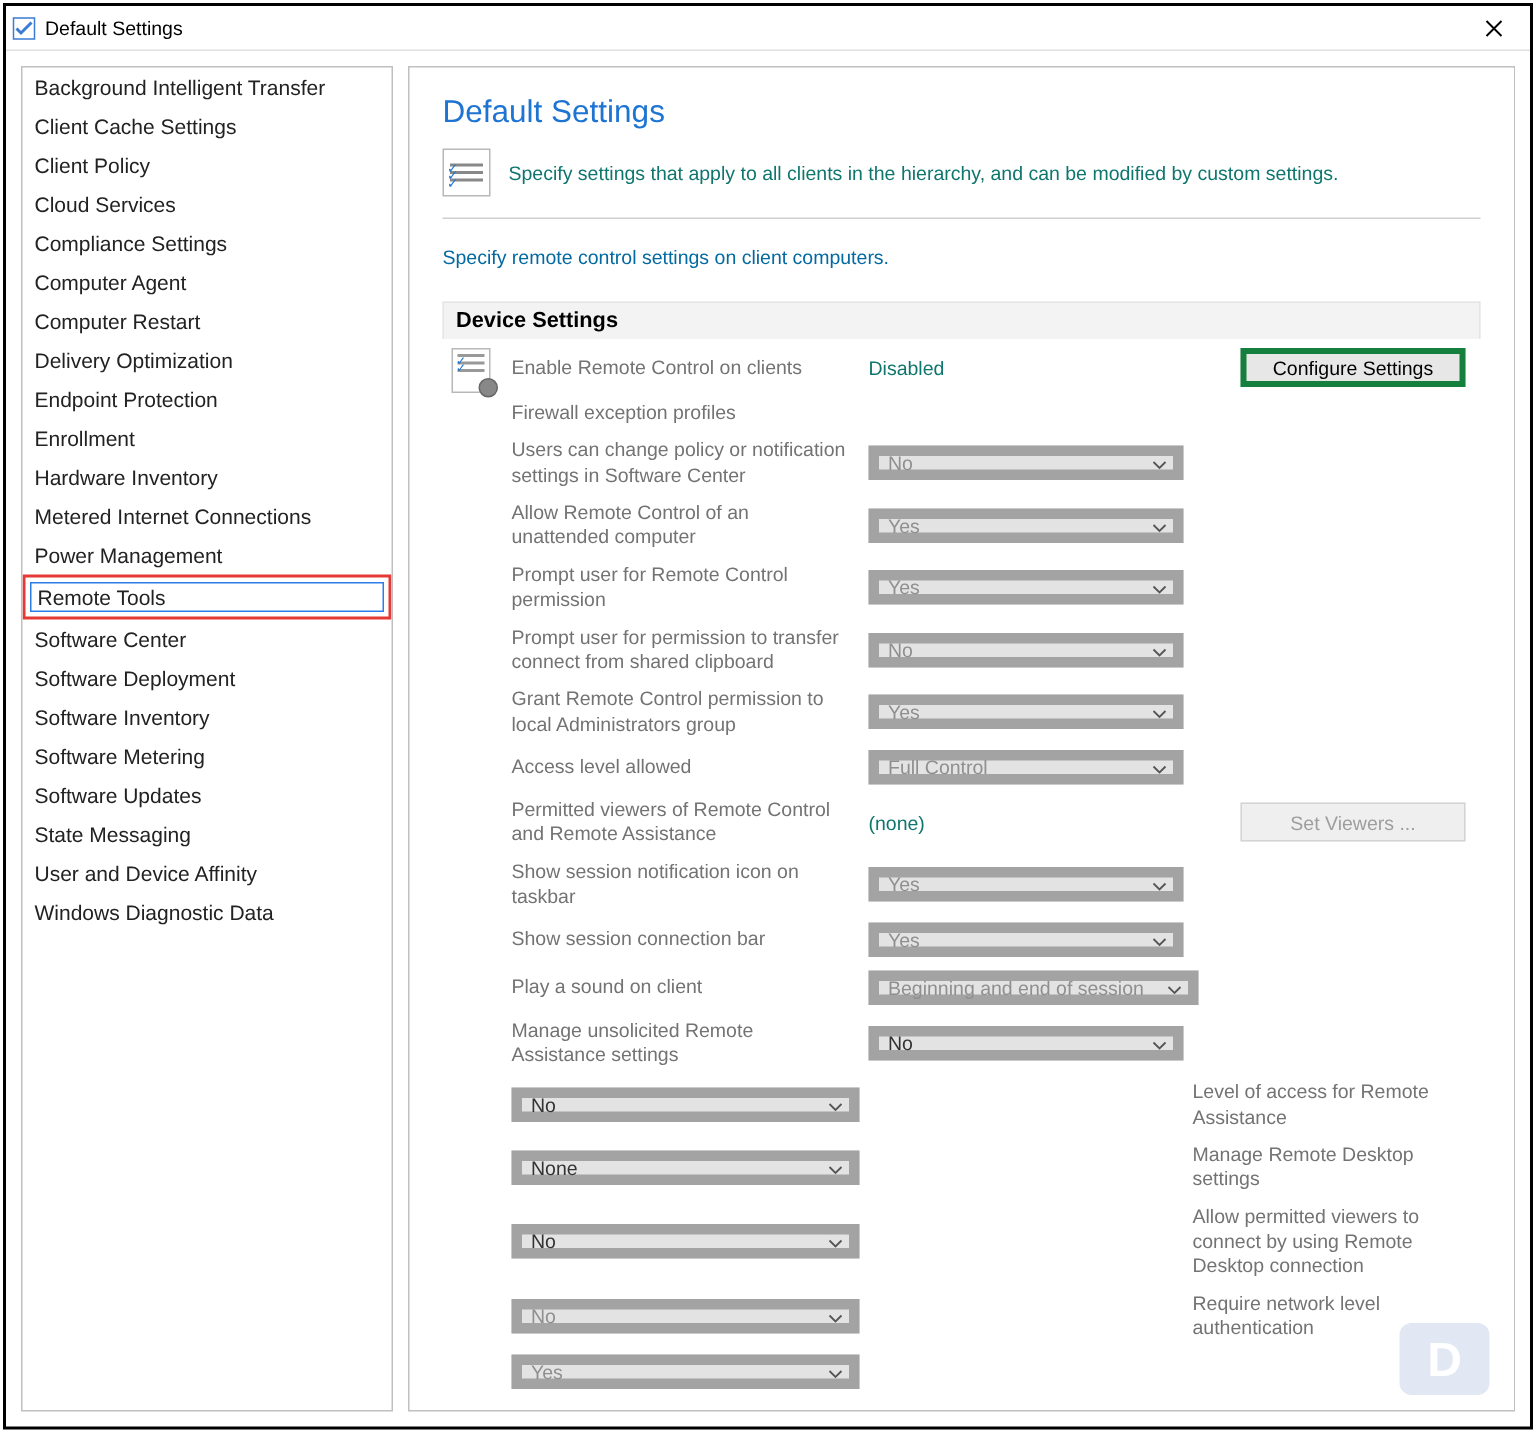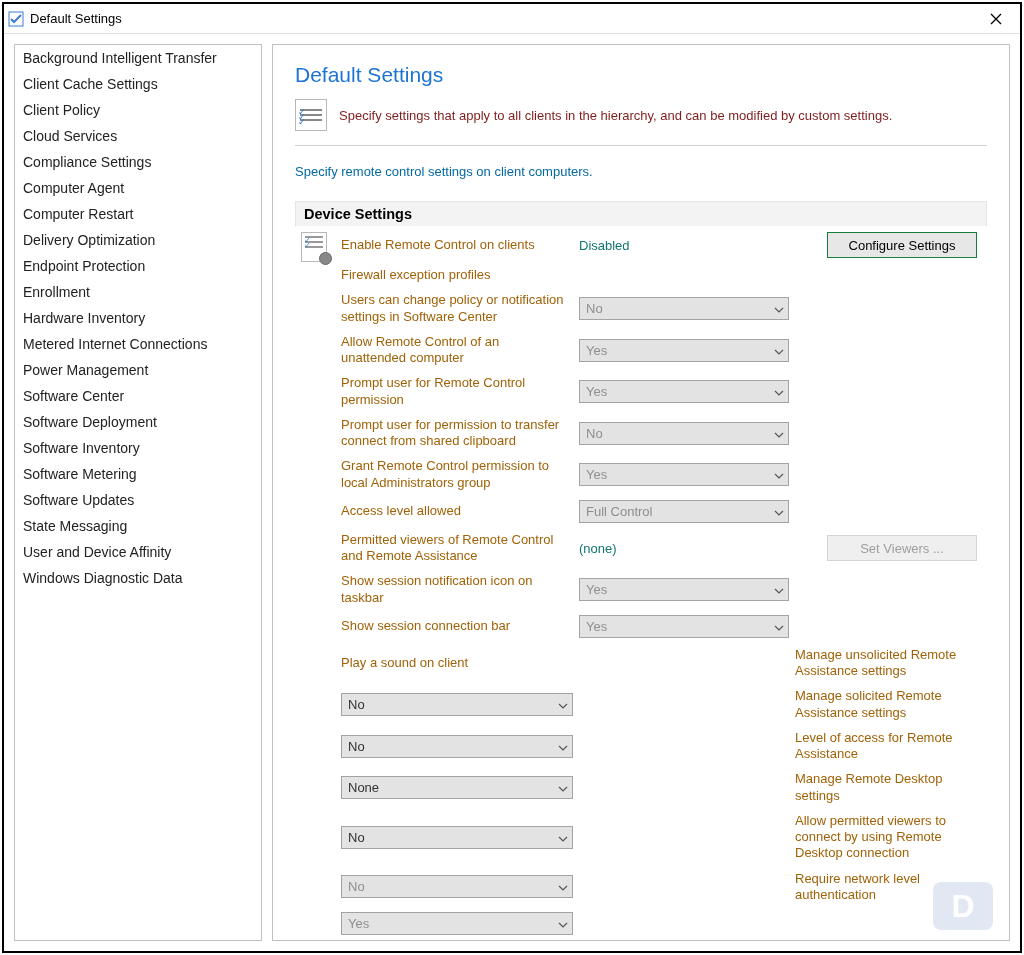--- a/index.html
+++ b/index.html
@@ -115,21 +115,21 @@
   background: #888;
 }
 .intro .iicon .line::before {
   content: "✓";
   color: #1e74d2;
   font-size: 9px;
   position: relative;
   top: -6px;
   left: -2px;
 }
-.intro-text { font-size: 13px; color: #7f1d1d; }
+.intro-text { font-size: 13px; color: #0f766e; }
 .hr {
   border: none;
   border-top: 1px solid #d0d0d0;
   margin: 8px 0 18px 0;
 }
 .subtext { font-size: 13px; color: #0369a1; margin-bottom: 22px; }
 .section-header {
   background: #f3f3f3;
   border: 1px solid #e5e5e5;
   border-bottom: none;
@@ -174,49 +174,49 @@
 }
 .settings-grid {
   display: grid;
   grid-template-columns: 232px 210px 1fr;
   align-items: center;
   row-gap: 9px;
   column-gap: 6px;
 }
 .settings-grid .lbl {
   font-size: 13px;
-  color: #a16207;
+  color: #737373;
   line-height: 1.25;
   padding-right: 6px;
 }
 .settings-grid .val-text {
   font-size: 13px;
   color: #0f766e;
 }
 .configure-btn, .setviewers-btn {
   justify-self: end;
   width: 150px;
   height: 26px;
-  border: 1px solid #15803d;
+  border: 4px solid #15803d;
   background: #e7e7e7;
   font-size: 13px;
   cursor: pointer;
 }
 .setviewers-btn {
   color: #9e9e9e;
   background: #efefef;
   border: 1px solid #d4d4d4;
   cursor: default;
 }
 .combo {
   display: inline-flex;
   align-items: center;
   justify-content: space-between;
   height: 23px;
-  border: 1px solid #a3a3a3;
+  border: 7px solid #a3a3a3;
   background: #e3e3e3;
   padding: 0 4px 0 6px;
   font-size: 13px;
   color: #333;
   min-width: 92px;
   cursor: pointer;
 }
 .combo.disabled {
   color: #8f8f8f;
   cursor: default;
@@ -275,20 +275,21 @@
         <div class="sidebar-item"><span>Cloud Services</span></div>
         <div class="sidebar-item"><span>Compliance Settings</span></div>
         <div class="sidebar-item"><span>Computer Agent</span></div>
         <div class="sidebar-item"><span>Computer Restart</span></div>
         <div class="sidebar-item"><span>Delivery Optimization</span></div>
         <div class="sidebar-item"><span>Endpoint Protection</span></div>
         <div class="sidebar-item"><span>Enrollment</span></div>
         <div class="sidebar-item"><span>Hardware Inventory</span></div>
         <div class="sidebar-item"><span>Metered Internet Connections</span></div>
         <div class="sidebar-item"><span>Power Management</span></div>
+        <div class="sidebar-item selected"><span>Remote Tools</span></div>
         <div class="sidebar-item"><span>Software Center</span></div>
         <div class="sidebar-item"><span>Software Deployment</span></div>
         <div class="sidebar-item"><span>Software Inventory</span></div>
         <div class="sidebar-item"><span>Software Metering</span></div>
         <div class="sidebar-item"><span>Software Updates</span></div>
         <div class="sidebar-item"><span>State Messaging</span></div>
         <div class="sidebar-item"><span>User and Device Affinity</span></div>
         <div class="sidebar-item"><span>Windows Diagnostic Data</span></div>
       </div>
 
@@ -384,30 +385,35 @@
               <div class="empty3"></div>
               <div class="lbl">Show session connection bar</div>
               <div class="combo disabled">
                 <span>Yes</span>
                 <span class="arrow"><svg width="10" height="6" viewBox="0 0 10 6">
                     <path d="M1 1 L5 5 L9 1" stroke="#555" stroke-width="1.2" fill="none"></path>
                   </svg></span>
               </div>
               <div class="empty3"></div>
               <div class="lbl">Play a sound on client</div>
+              <div class="combo disabled wide" style="min-width: 220px;">
+                <span>Beginning and end of session</span>
+                <span class="arrow"><svg width="10" height="6" viewBox="0 0 10 6">
+                    <path d="M1 1 L5 5 L9 1" stroke="#555" stroke-width="1.2" fill="none"></path>
+                  </svg></span>
+              </div>
               <div class="empty3"></div>
               <div class="lbl">Manage unsolicited Remote Assistance settings</div>
               <div class="combo">
                 <span>No</span>
                 <span class="arrow"><svg width="10" height="6" viewBox="0 0 10 6">
                     <path d="M1 1 L5 5 L9 1" stroke="#555" stroke-width="1.2" fill="none"></path>
                   </svg></span>
               </div>
               <div class="empty3"></div>
-              <div class="lbl">Manage solicited Remote Assistance settings</div>
               <div class="combo">
                 <span>No</span>
                 <span class="arrow"><svg width="10" height="6" viewBox="0 0 10 6">
                     <path d="M1 1 L5 5 L9 1" stroke="#555" stroke-width="1.2" fill="none"></path>
                   </svg></span>
               </div>
               <div class="empty3"></div>
               <div class="lbl">Level of access for Remote Assistance</div>
               <div class="combo" style="min-width: 108px;">
                 <span>None</span>

